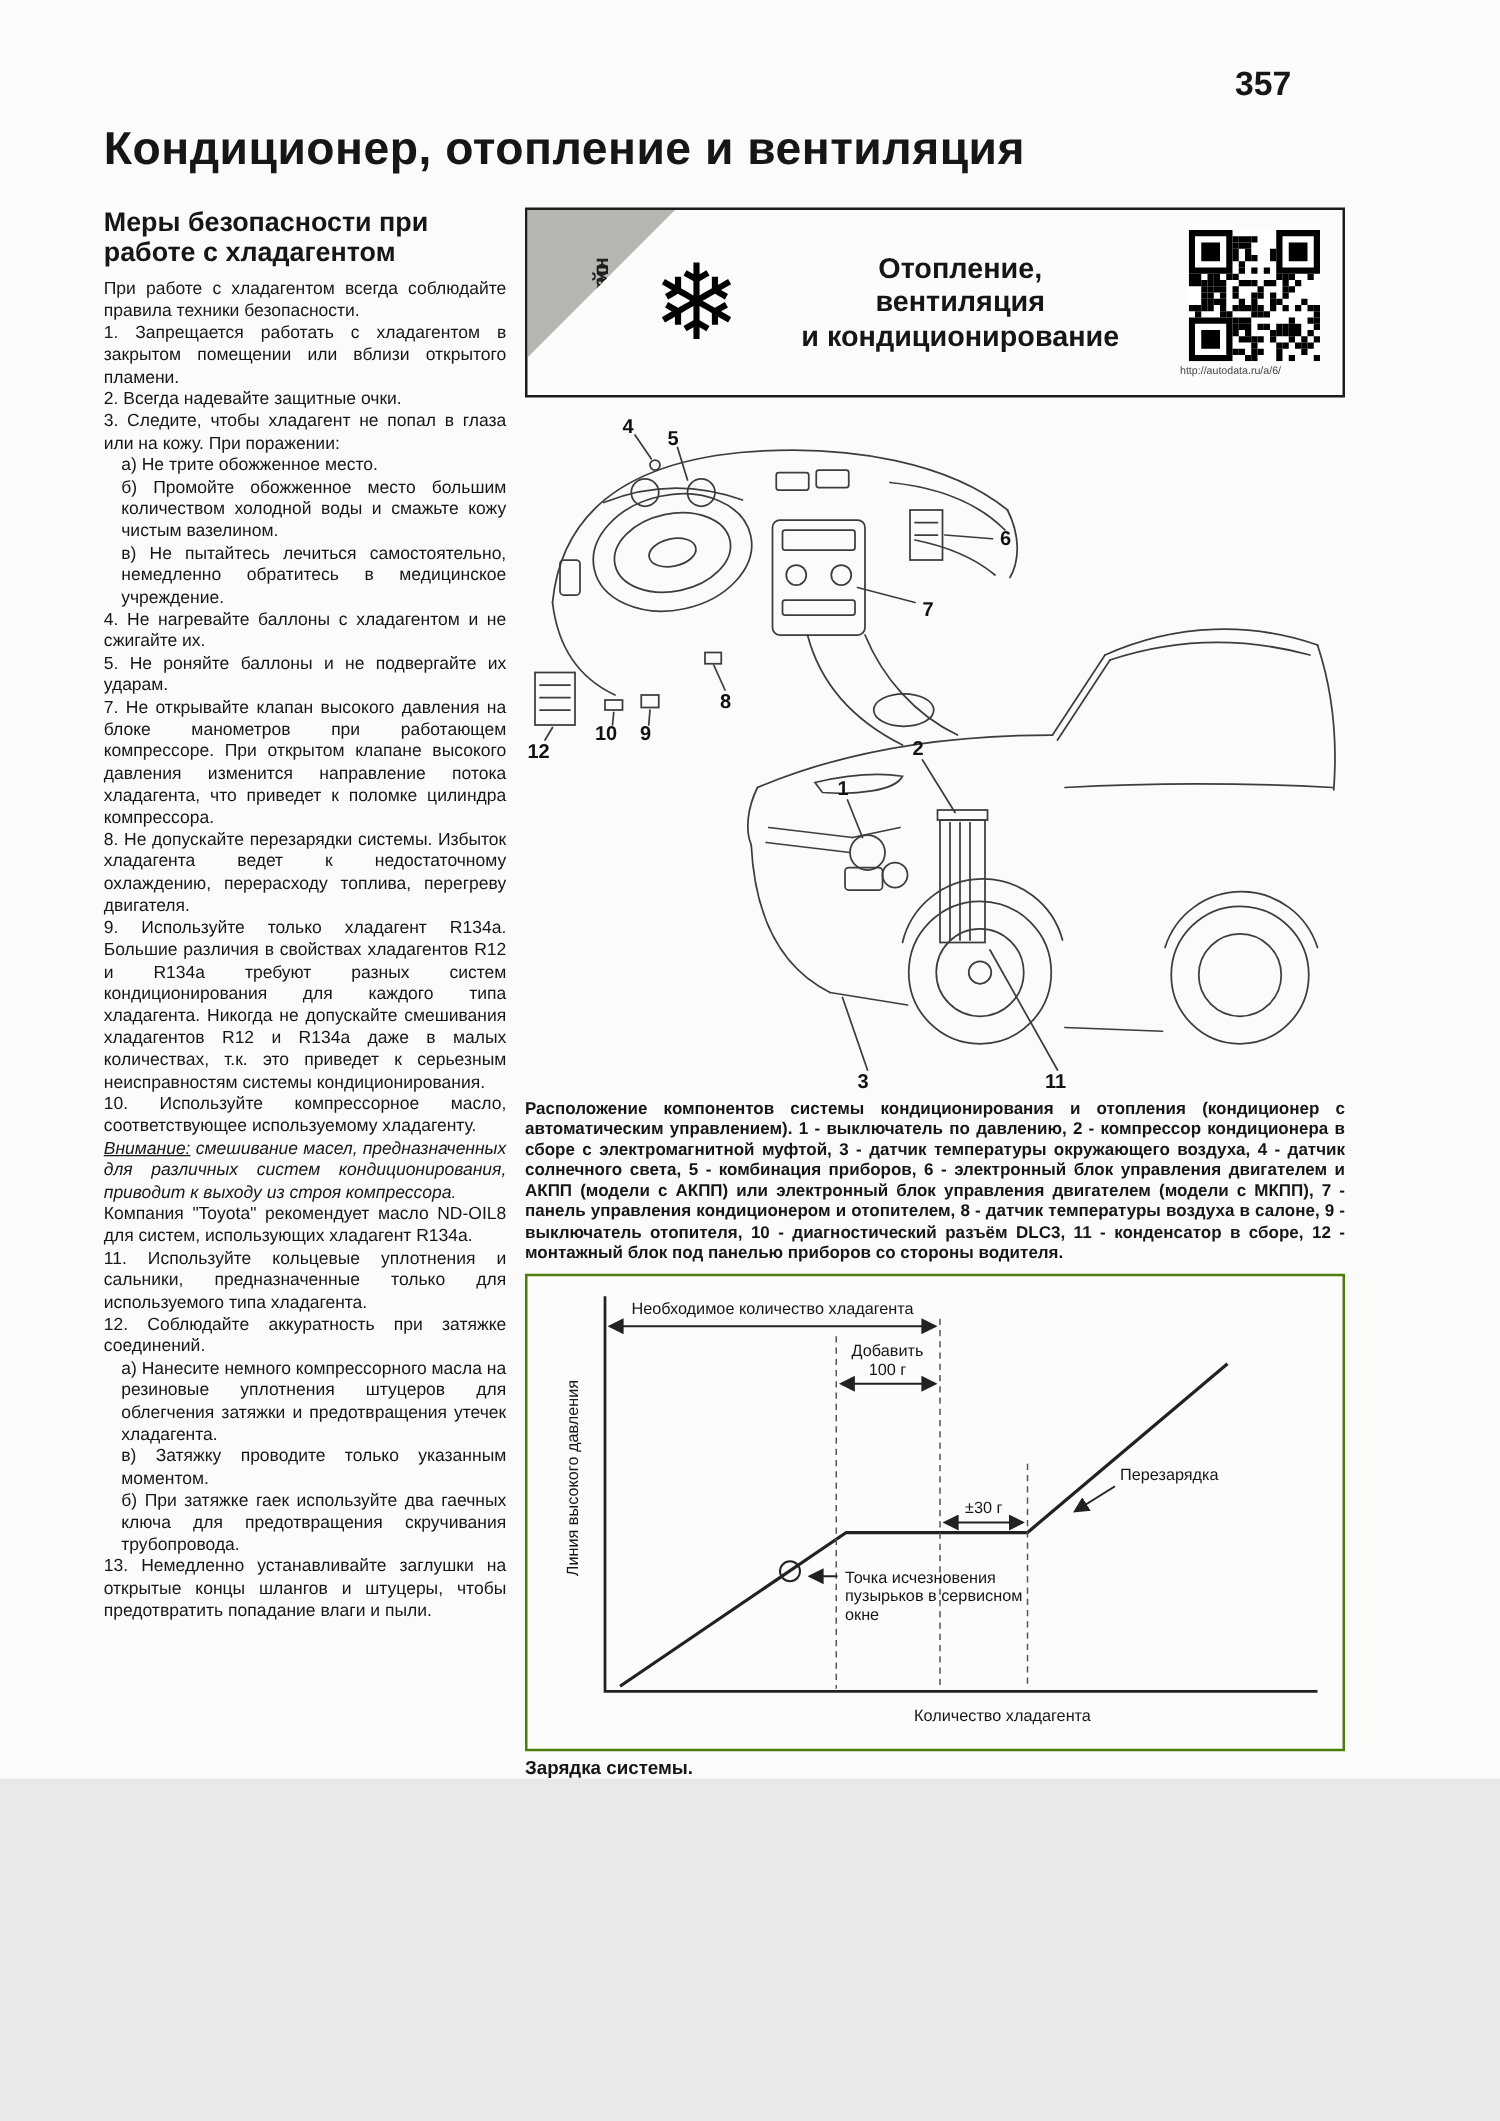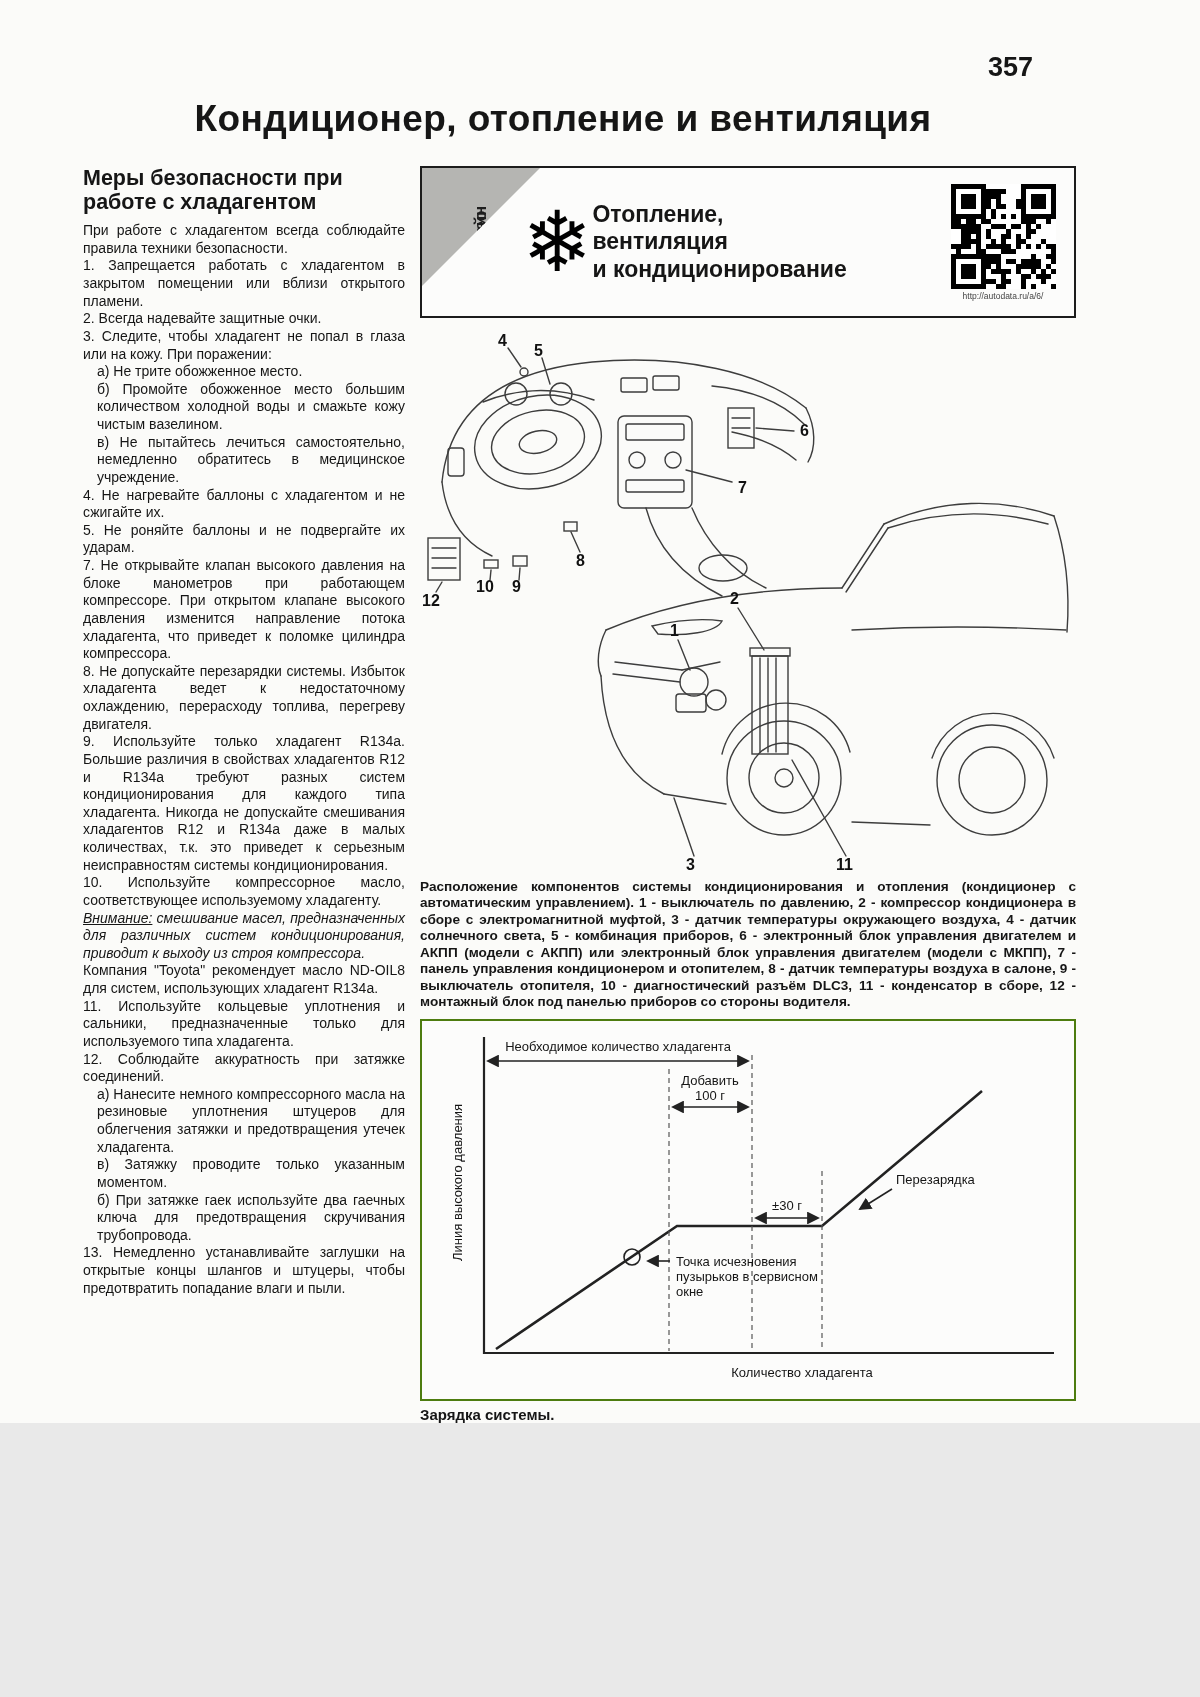--- a/index.html
+++ b/index.html
@@ -1,33 +1,33 @@
 <!DOCTYPE html>
 <html lang="ru"><head>
 <meta charset="utf-8">
 <style>
   * { margin:0; padding:0; box-sizing:border-box; }
   html,body { background:#e9e9e9; }
   body { font-family:"Liberation Sans", sans-serif; }
   .page { position:relative; width:1200px; height:1423px; margin:0 auto; background:#fbfbf9; color:#161616; overflow:hidden; }
   .page-number { position:absolute; top:52px; left:988px; font-size:27px; font-weight:bold; }
-  .main-title { position:absolute; top:98px; left:83px; width:960px; font-size:37px; font-weight:bold; letter-spacing:.4px;text-align:center; }
+  .main-title { position:absolute; top:98px; left:83px; width:960px; font-size:37px; font-weight:bold; letter-spacing:.4px; }
   .left-col { position:absolute; top:166px; left:83px; width:322px; hyphens:auto; }
   .left-col h2 { font-size:21.5px; font-weight:bold; line-height:1.12; margin-bottom:8px; }
   .left-col p { font-size:14px; line-height:1.26; text-align:justify; }
   .left-col p.indent { padding-left:14px; }
   .left-col p.warn { font-style:italic; }
   .left-col p.warn .wlabel { text-decoration:underline; }
   .right-col { position:absolute; top:166px; left:420px; width:656px; }
   .video-box { position:relative; height:152px; border:2px solid #1c1c1c; display:flex; align-items:center; overflow:hidden; background:#fcfcfb; }
   .video-badge { position:absolute; top:0; left:0; width:118px; height:118px; background:#b5b5b2; clip-path:polygon(0 0, 100% 0, 0 100%); }
   .video-badge span { position:absolute; top:28px; left:-16px; width:134px; text-align:center; transform:rotate(-45deg); font-weight:bold; font-size:17px; line-height:1.1; color:#1e1e1e; }
   .snowflake { margin-left:100px; font-size:84px; line-height:1; color:#000; }
-  .video-title { flex:1; text-align:left; font-size:23px; font-weight:bold; line-height:1.2; }
-  .qr-wrap { width:118px; margin-right:12px; text-align:center; }
+  .video-title { flex:1; text-align:center; font-size:23px; font-weight:bold; line-height:1.2; }
+  .qr-wrap { width:118px; margin-right:12px; text-align:left; }
   .qr-wrap svg { display:block; margin:0 auto; background:#fff; }
   .qr-url { font-size:8.5px; color:#444; margin-top:2px; white-space:nowrap; }
   .diagram-box { margin-top:12px; }
   .diagram-box svg { display:block; }
   .diagram-caption { margin-top:4px; font-size:13.6px; font-weight:bold; line-height:1.21; text-align:justify; }
   .chart-box { margin-top:8px; border:2px solid #4d7c0f; background:#fcfcfb; }
   .chart-box svg { display:block; }
   .chart-caption { margin-top:5px; font-size:15px; font-weight:bold; }
   svg text { font-family:"Liberation Sans", sans-serif; }
 </style>

